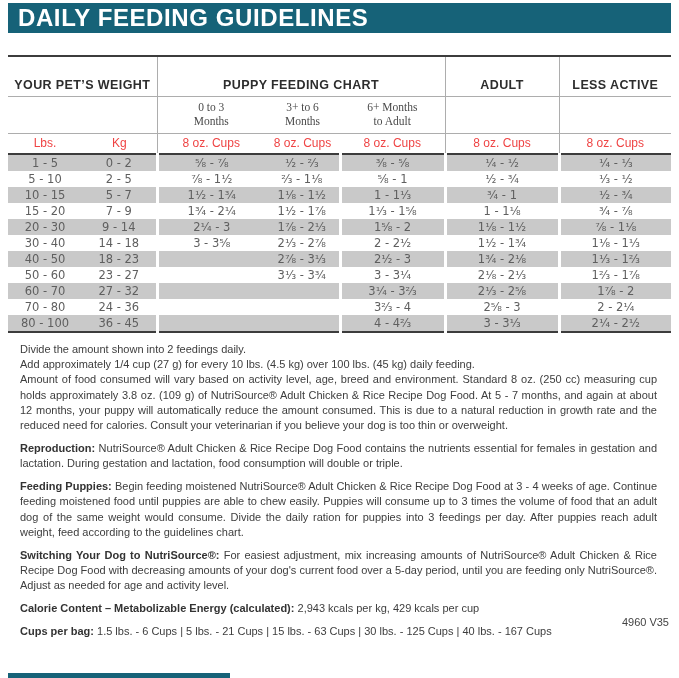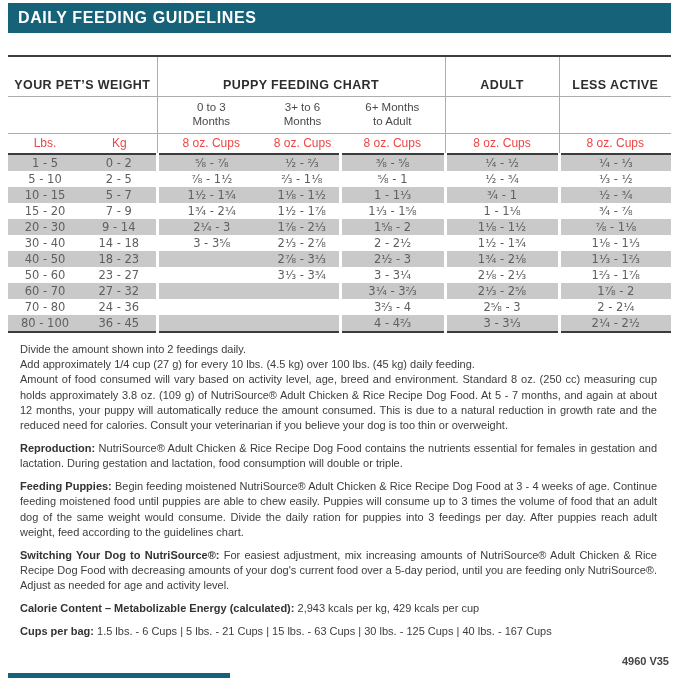--- a/index.html
+++ b/index.html
@@ -11,54 +11,55 @@
     --cellink:#5f5f5f;
   }
   html,body{margin:0;padding:0;}
   body{
     width:679px;height:678px;background:#fff;overflow:hidden;position:relative;
     font-family:"Liberation Sans",sans-serif;color:var(--ink);
   }
   .page{padding:3px 8px 0 8px;}
   .titlebar{
     background:var(--teal);color:#fff;height:30px;line-height:30px;
-    font-size:16px;font-weight:bold;letter-spacing:.6px;padding-left:10px;
+    font-size:24px;font-weight:bold;letter-spacing:.6px;padding-left:10px;
     margin-bottom:22px;
   }
   table.feeding{
     width:663px;border-collapse:collapse;table-layout:fixed;
     border-top:2px solid var(--darkline);border-bottom:2px solid var(--darkline);
     text-align:center;
   }
   tr.t-group th{
     font-size:12.5px;font-weight:bold;color:#2d2d2d;letter-spacing:.4px;
     padding:21px 0 4px 0;border-bottom:1px solid var(--grayline);white-space:nowrap;
   }
   tr.t-months td{
     font-size:11.5px;color:#4a4a4a;padding:3px 0 4px 0;line-height:1.25;
     border-bottom:1px solid var(--grayline);
+    font-family:Liberation Serif, serif;
   }
   tr.t-units td{
     font-size:12px;color:#ef4444;padding:2px 0 3px 0;
     border-bottom:2px solid var(--darkline);
   }
   .vline{border-left:1px solid var(--grayline);}
   tbody td{
     font-family:"DejaVu Sans","Liberation Sans",sans-serif;
     font-size:11.5px;color:var(--cellink);height:16px;padding:0;white-space:nowrap;
   }
   tbody tr.stripe td{background:var(--stripe);}
   tbody td.sep{border-left:3px solid #fff;}
   .notes{
     padding:9px 14px 0 12px;font-size:11px;line-height:15.3px;text-align:justify;
   }
   .notes .bold, .seclabel{font-weight:bold;color:#333;}
   .section{margin-top:7.5px;}
   .footer-code{
-    position:absolute;right:10px;top:655px;font-size:11px;font-weight:bold;color:#444;
+    position:absolute;right:10px;top:616px;font-size:11px;font-weight:normal;color:#444;
   }
   .bottom-bar{
     position:absolute;left:8px;bottom:0;width:222px;height:5px;background:var(--teal);
   }
 </style>
 </head>
 <body>
 
 <div class="page">
 

